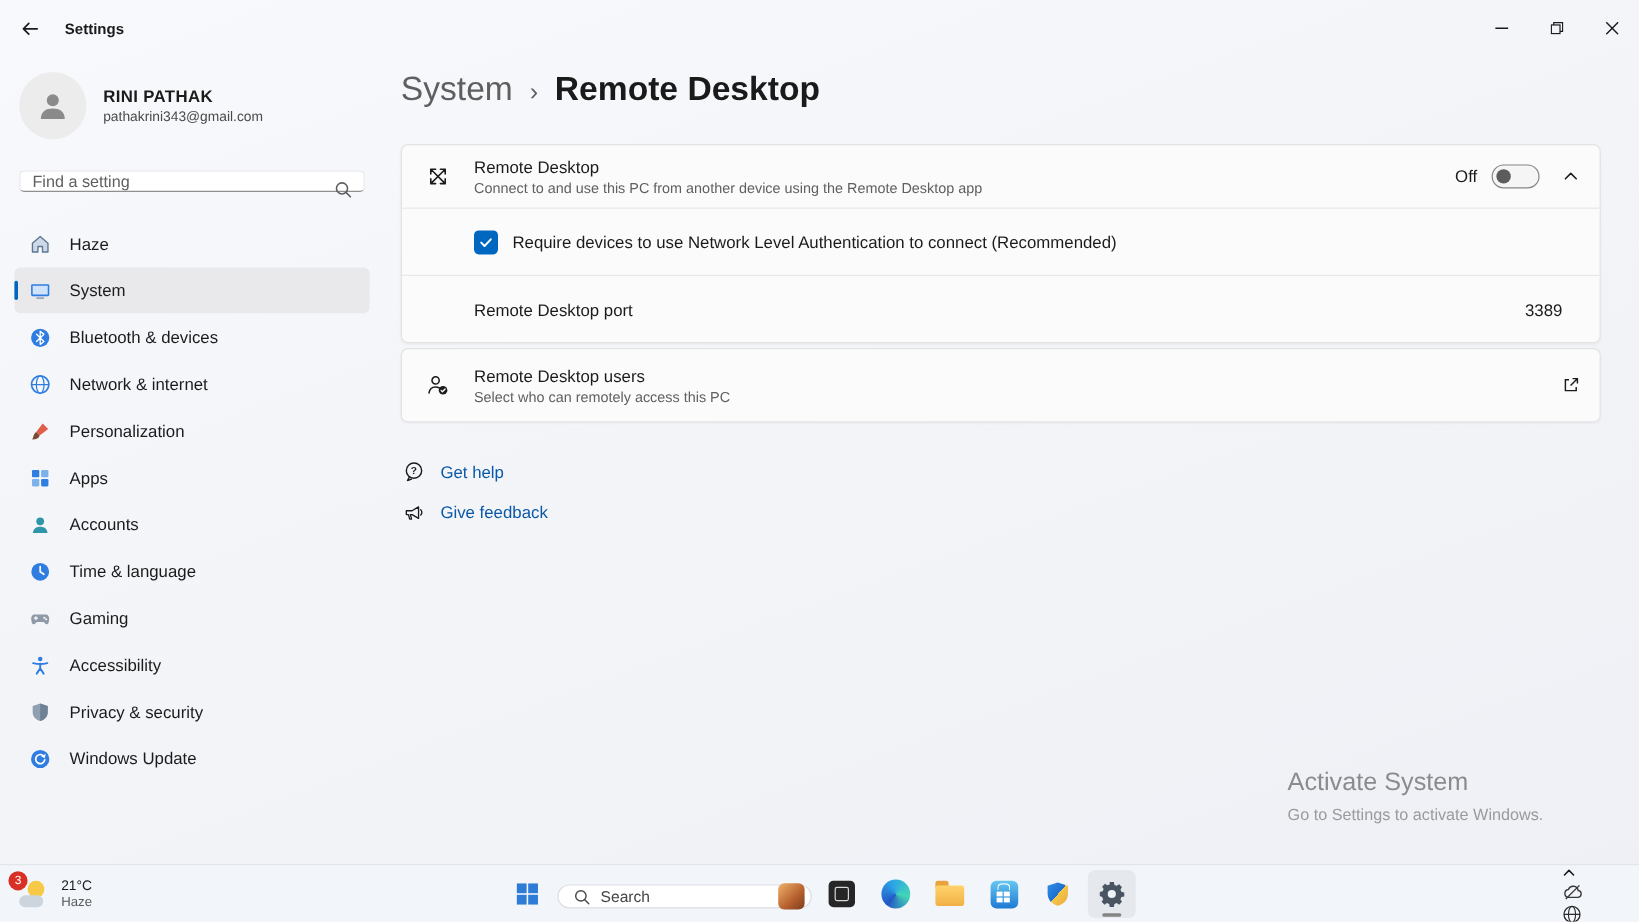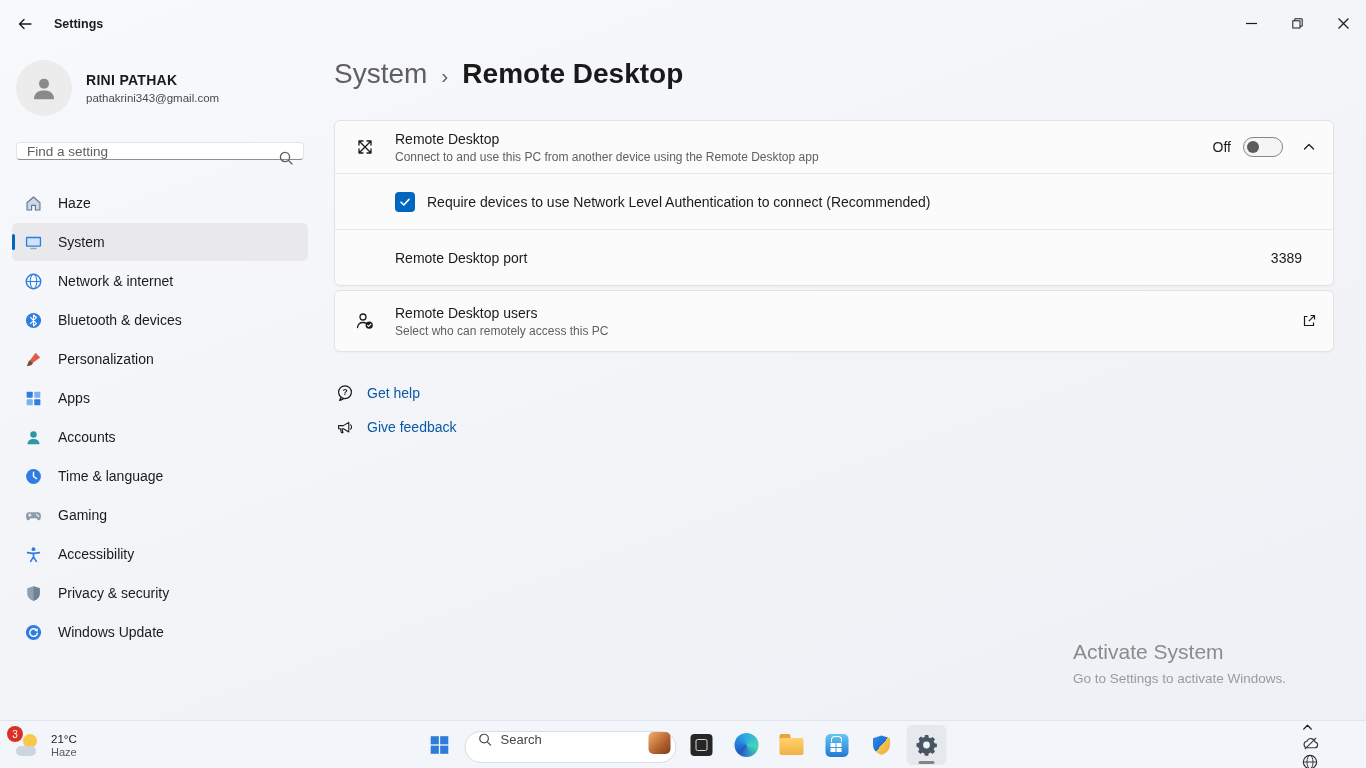--- a/index.html
+++ b/index.html
@@ -80,21 +80,21 @@
   .weather-icon .sun { position:absolute; top:3px; left:9px; width:14px; height:14px; border-radius:50%; background:#f7c948; }
   .weather-icon .cloud { position:absolute; bottom:3px; left:2px; width:20px; height:10px; border-radius:6px; background:#ccd5de; }
   .weather-badge { position:absolute; top:-5px; left:-7px; width:16px; height:16px; border-radius:50%; background:#d93025; color:#fff; font-size:10px; display:grid; place-items:center; }
   .w-temp { font-size:11.5px; color:#1b1b1b; }
   .w-cond { font-size:11px; color:#5a5a5a; margin-top:1px; }
 
   .tb-center { position:absolute; left:50%; top:4px; transform:translateX(-50%); display:flex; align-items:center; gap:5px; }
   .tb-btn { width:40px; height:40px; display:grid; place-items:center; border-radius:6px; position:relative; cursor:pointer; }
   .tb-btn.active { background:rgba(0,0,0,.05); }
   .tb-btn.active::after { content:""; position:absolute; bottom:1px; left:50%; transform:translateX(-50%); width:16px; height:3px; border-radius:2px; background:#848484; }
-  .search-pill { width:212px; height:32px; margin-top:4px; background:#ffffff; border:1px solid #d9dde3; border-radius:16px; display:flex; align-items:flex-start; gap:8px; padding:0 5px 0 12px; cursor:pointer; }
+  .search-pill { width:212px; height:20px; margin-top:4px; background:#ffffff; border:1px solid #d9dde3; border-radius:16px; display:flex; align-items:center; gap:8px; padding:0 5px 0 12px; cursor:pointer; }
   .search-pill-label { font-size:13px; color:#454545; flex:1; }
   .search-pill-img { width:22px; height:22px; border-radius:5px; background:linear-gradient(135deg,#f0b26b 0%,#b55f2e 60%,#7a3c1d 100%); }
   .edge-icon { width:24px; height:24px; border-radius:50%; background:conic-gradient(from 220deg,#2258c6,#2ba3e8,#43d6b5,#2258c6); }
   .folder-icon { width:24px; height:17px; position:relative; margin-top:3px; }
   .folder-icon::before { content:""; position:absolute; top:-4px; left:0; width:11px; height:6px; background:#e8a33d; border-radius:2px 2px 0 0; }
   .folder-icon::after { content:""; position:absolute; inset:0; background:linear-gradient(180deg,#ffd36b,#f0b045); border-radius:2px; }
   .store-icon { width:23px; height:23px; border-radius:5px; background:linear-gradient(180deg,#66c7f0,#1f7ad4); position:relative; }
   .store-icon::before { content:""; position:absolute; top:2px; left:50%; transform:translateX(-50%); width:9px; height:5px; border:1.5px solid #fff; border-bottom:none; border-radius:4px 4px 0 0; }
   .store-flag { position:absolute; top:9px; left:5px; width:5px; height:4px; background:#fff; box-shadow:6px 0 0 #fff,0 5px 0 #fff,6px 5px 0 #fff; }
   .pinned-app-icon { width:22px; height:22px; background:#262626; border-radius:4px; position:relative; }
@@ -181,35 +181,35 @@
             <rect x="2" y="4" width="16" height="10.5" rx="1.2" fill="#2f7de1"></rect>
             <rect x="3.4" y="5.4" width="13.2" height="7.7" rx="0.5" fill="#cfe3f9"></rect>
             <rect x="6.5" y="15.5" width="7" height="1.6" rx="0.8" fill="#9aa7b4"></rect>
           </svg>
         </span>
       <span class="nav-label">System</span>
     </div>
     <div class="nav-item">
       <span class="nav-icon">
           <svg width="19" height="19" viewBox="0 0 20 20">
+            <circle cx="10" cy="10" r="8" fill="#2f7de1"></circle>
+            <path d="M6.8 6.8 L13.2 13.2 L10 15.8 V4.2 L13.2 6.8 L6.8 13.2" fill="none" stroke="#fff" stroke-width="1.2" stroke-linejoin="round" stroke-linecap="round"></path>
+          </svg>
+        </span>
+      <span class="nav-label">Bluetooth &amp; devices</span>
+    </div>
+    <div class="nav-item">
+      <span class="nav-icon">
+          <svg width="19" height="19" viewBox="0 0 20 20">
             <circle cx="10" cy="10" r="7.6" fill="none" stroke="#2f7de1" stroke-width="1.5"></circle>
             <ellipse cx="10" cy="10" rx="3.4" ry="7.6" fill="none" stroke="#2f7de1" stroke-width="1.1"></ellipse>
             <line x1="2.4" y1="10" x2="17.6" y2="10" stroke="#2f7de1" stroke-width="1.1"></line>
           </svg>
         </span>
       <span class="nav-label">Network &amp; internet</span>
-    </div>
-    <div class="nav-item">
-      <span class="nav-icon">
-          <svg width="19" height="19" viewBox="0 0 20 20">
-            <circle cx="10" cy="10" r="8" fill="#2f7de1"></circle>
-            <path d="M6.8 6.8 L13.2 13.2 L10 15.8 V4.2 L13.2 6.8 L6.8 13.2" fill="none" stroke="#fff" stroke-width="1.2" stroke-linejoin="round" stroke-linecap="round"></path>
-          </svg>
-        </span>
-      <span class="nav-label">Bluetooth &amp; devices</span>
     </div>
     <div class="nav-item">
       <span class="nav-icon">
           <svg width="19" height="19" viewBox="0 0 20 20">
             <path d="M12.2 3 L17 7.8 L9.5 13.5 L6.5 10.5 Z" fill="#e05d4b"></path>
             <path d="M6.5 10.5 L9.5 13.5 C9 15.8 6.8 17 3 17 C4.2 15.2 3.8 12.4 6.5 10.5 Z" fill="#7a4a32"></path>
           </svg>
         </span>
       <span class="nav-label">Personalization</span>
     </div>

